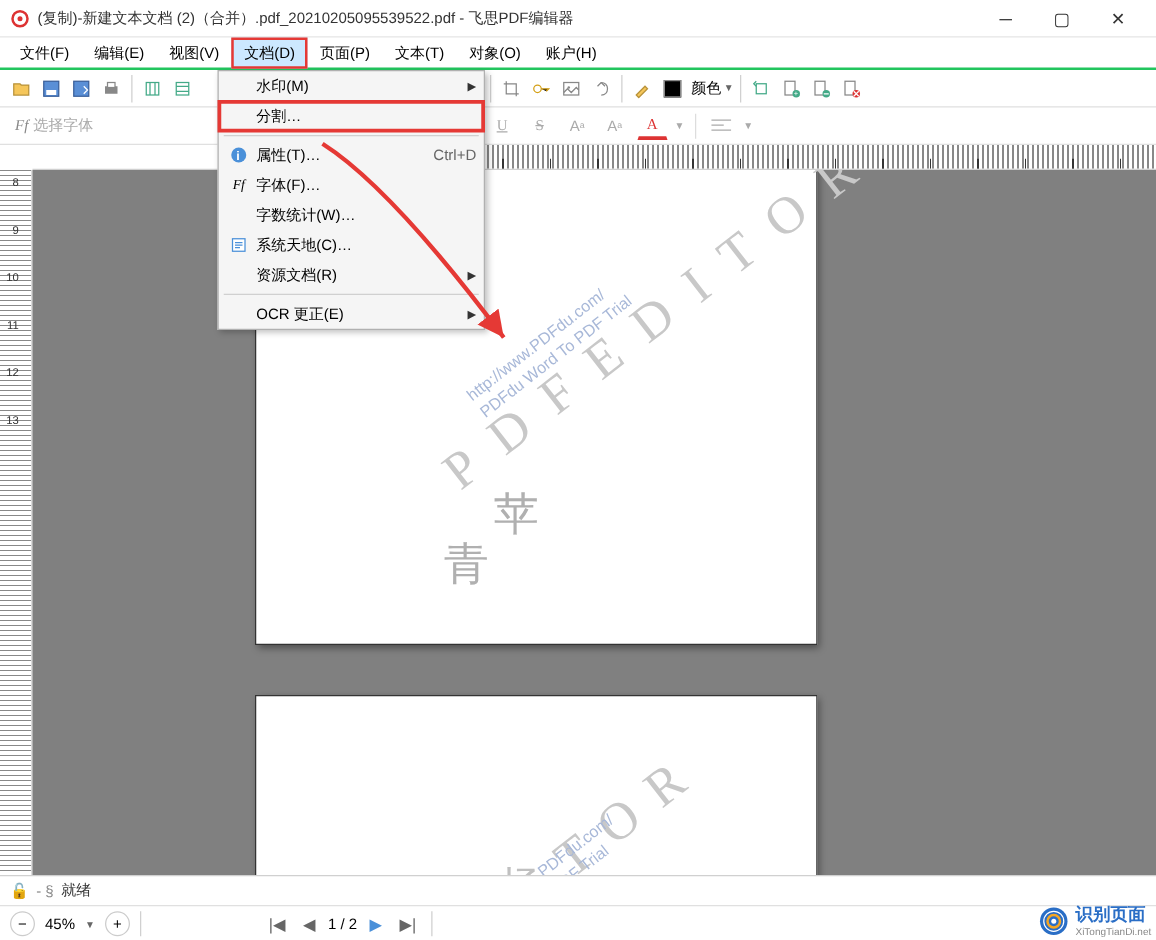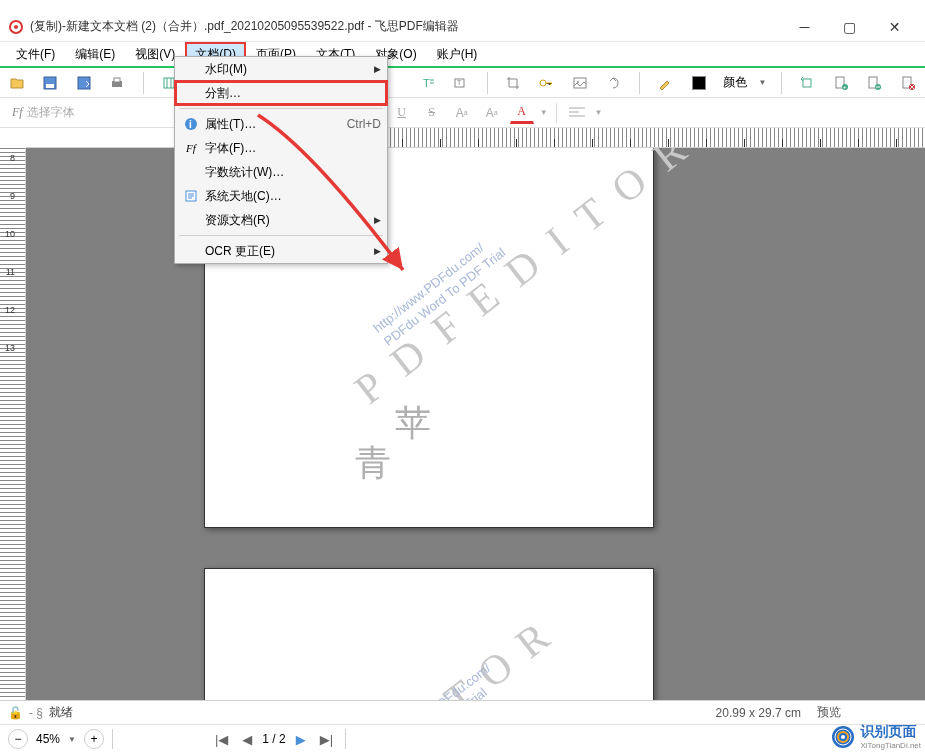--- a/index.html
+++ b/index.html
@@ -1,28 +1,28 @@
 <!DOCTYPE html>
 <html><head>
 <meta charset="utf-8">
 <style>
 * { box-sizing: border-box; margin: 0; padding: 0; font-family: "Microsoft YaHei", "Segoe UI", Tahoma, sans-serif; }
 body { width: 925px; height: 752px; background: #fff; overflow: hidden; position: relative; font-size: 12px; }
 
-.titlebar { height: 30px; display: flex; align-items: center; padding: 0 8px; background: #fff; border-bottom: 1px solid #e5e5e5; margin-top: 12px; }
+.titlebar { height: 30px; display: flex; align-items: center; padding: 0 8px; background: #fff; border-bottom: 1px solid #e5e5e5; }
 .titlebar .app-icon { width: 16px; height: 16px; margin-right: 6px; }
 .titlebar .title { flex: 1; font-size: 12px; color: #333; }
 .titlebar .win-btns { display: flex; gap: 0; }
 .titlebar .win-btn { width: 45px; height: 28px; display: flex; align-items: center; justify-content: center; color: #333; font-size: 14px; }
 
 .menubar { height: 26px; display: flex; align-items: center; padding: 0 6px; border-bottom: 2px solid #22c55e; font-size: 12px; }
 .menubar .item { padding: 4px 10px; cursor: default; position: relative; }
 .menubar .item.active { background: #cce8ff; border: 2px solid #e53935; padding: 2px 8px; }
 
-.toolbar { height: 30px; display: flex; align-items: center; padding: 2px 6px; border-bottom: 1px solid #e0e0e0; gap: 2px; justify-content: space-between; }
+.toolbar { height: 30px; display: flex; align-items: center; padding: 2px 6px; border-bottom: 1px solid #e0e0e0; gap: 2px; }
 .toolbar .sep { width: 1px; height: 22px; background: #d0d0d0; margin: 0 3px; }
 .toolbar .tb { width: 22px; height: 22px; display: flex; align-items: center; justify-content: center; border: 1px solid transparent; cursor: default; }
 .toolbar .tb svg { width: 16px; height: 16px; }
 .color-swatch { width: 14px; height: 14px; background: #000; border: 1px solid #888; }
 .color-label { font-size: 12px; margin-left: 2px; }
 
 .toolbar2 { height: 30px; display: flex; align-items: center; padding: 2px 6px; border-bottom: 1px solid #e0e0e0; gap: 6px; }
 .font-label { display: flex; align-items: center; gap: 4px; color: #aaa; font-size: 12px; padding: 0 6px; }
 .size-box { width: 50px; height: 22px; border: 1px solid #ccc; }
 .fmt-btn { width: 24px; height: 22px; display: flex; align-items: center; justify-content: center; color: #aaa; border: 1px solid transparent; font-family: "Times New Roman", serif; }
@@ -336,25 +336,20 @@
       </marker>
     </defs>
   <path d="M5 5 Q 60 40 150 160" fill="none" stroke="#e53935" stroke-width="3.5" marker-end="url(#ah)"></path>
 </svg>
 
 <div class="statusbar">
   <div class="status-top">
     <span>🔓</span>
     <span style="color:#888">- §</span>
     <span>就绪</span>
-    <div class="status-right">
-      <span>20.99 x 29.7 cm</span>
-      <span>预览</span>
-      <span style="width:60px"></span>
-    </div>
   </div>
   <div class="status-bot">
     <div class="zoom-btn">−</div>
     <span>45%</span>
     <span style="font-size:8px;color:#666">▼</span>
     <div class="zoom-btn">+</div>
     <div class="sep"></div>
     <div class="page-nav">
       <span class="nav-btn">|◀</span>
       <span class="nav-btn">◀</span>

